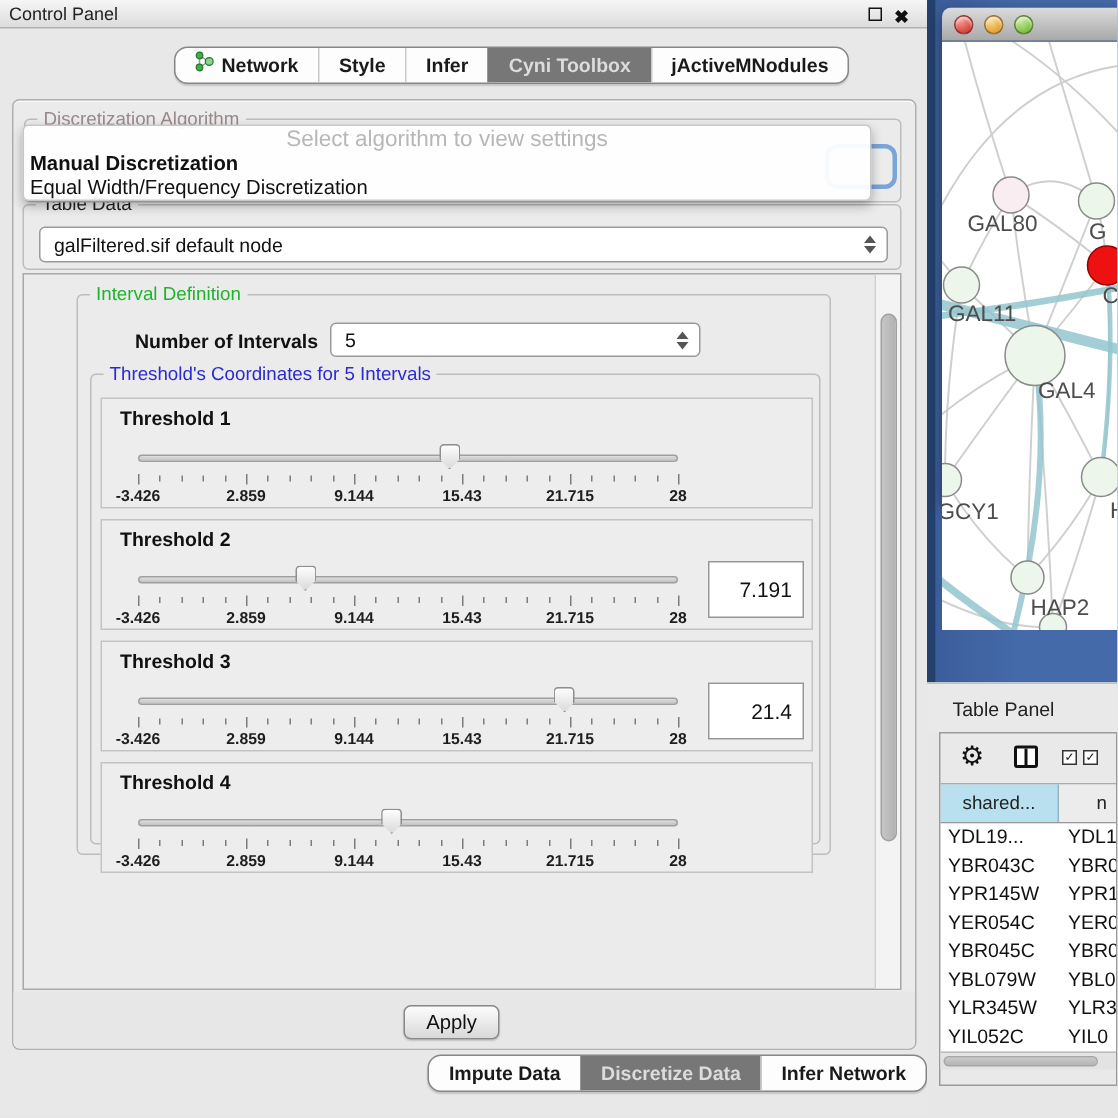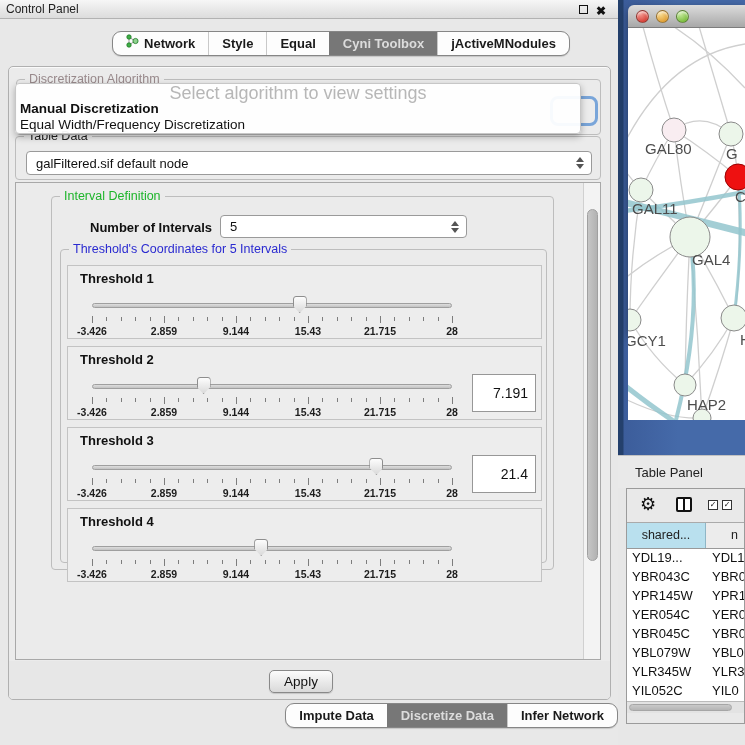--- a/index.html
+++ b/index.html
@@ -30,21 +30,21 @@
   .group-title { position:absolute; top:-8px; left:8px; background:#ebebeb; padding:0 4px; font-size:12.5px; }
 
   #algo-group { left:16px; top:79px; width:585px; height:56px; z-index:1; }
   #algo-group .group-title { color:#98898b; }
   #algo-combo-remnant { left:550px; top:96px; width:48px; height:30px; border:3px solid #79a5d9;
     border-radius:8px; background:#ececec; z-index:2; }
 
   #algo-popup { left:15px; top:83px; width:566px; height:51px; background:rgba(255,255,255,.94);
     border:1px solid #c7c7c7; border-radius:4px; box-shadow:0 3px 7px rgba(0,0,0,.28); z-index:10;
     padding:1px 4px; }
-  #popup-hint { text-align:center; color:#b7b7b7; font-size:18px; line-height:16px; }
+  #popup-hint { text-align:center; color:#b7b7b7; font-size:15px; line-height:16px; }
   .popup-option { font-size:13.5px; line-height:16px; color:#111; }
   .popup-option.first { font-weight:bold; }
 
   #tabledata-group { left:15px; top:136px; width:586px; height:44px; }
   #tabledata-group .group-title { color:#222; background:#ebebeb; }
   .combo { position:absolute; background:#fff; border:1px solid #9a9a9a; border-radius:4px;
     font-size:13px; color:#111; }
   .combo .val { position:absolute; left:9px; top:0; line-height:22px; }
   .spin { position:absolute; right:7px; top:50%; transform:translateY(-50%); width:8px; }
   .spin i { display:block; width:0; height:0; border-left:4px solid transparent; border-right:4px solid transparent; }
@@ -156,21 +156,21 @@
             <circle cx="3" cy="11" r="2.2" fill="#3fae46" stroke="#1d7a24" stroke-width="0.8"></circle>
             <circle cx="9.5" cy="7" r="2.6" fill="#8fd18f" stroke="#1d7a24" stroke-width="0.8"></circle>
           </svg>
         </span>
         <span>Network</span>
       </div>
       <div class="tab">
           <span>Style</span>
         </div>
       <div class="tab">
-          <span>Equal</span>
+          <span>Infer</span>
         </div>
       <div class="tab selected">
           <span>Cyni Toolbox</span>
         </div>
       <div class="tab">
           <span>jActiveMNodules</span>
         </div>
     </div>
   </div>
 

